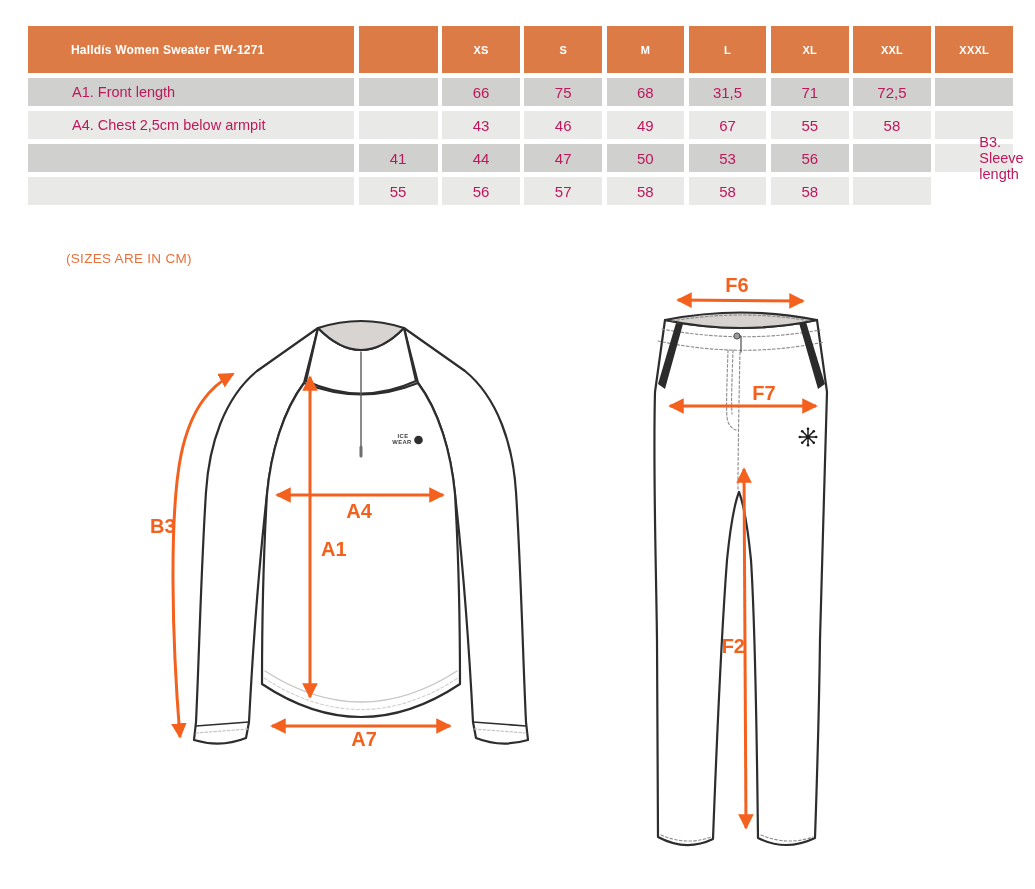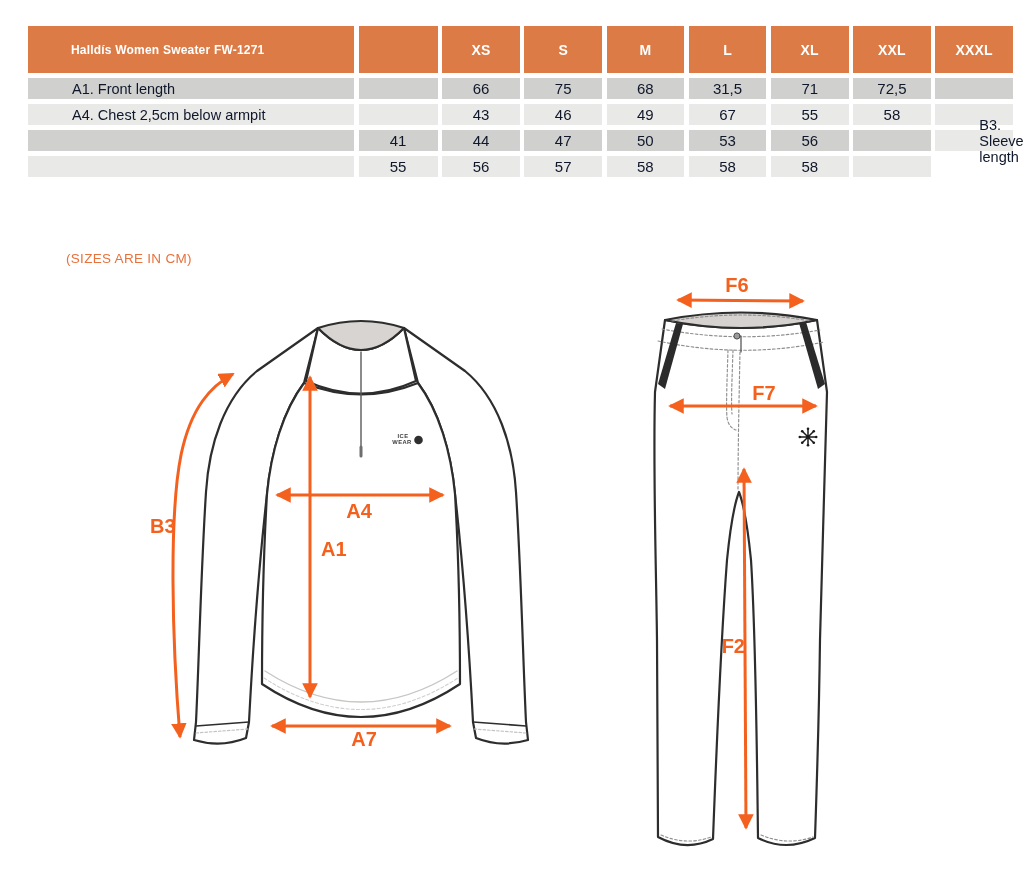--- a/index.html
+++ b/index.html
@@ -7,28 +7,28 @@
   #page{position:relative;width:1035px;height:889px;background:#ffffff;overflow:hidden;}
 
   
   .tbl{
     position:absolute;left:28px;top:26px;
     display:grid;
     grid-template-columns:326px 79px repeat(7,77.6px);
     column-gap:4.6px;row-gap:5px;
   }
   .hc{
-    background:#DC7B45;color:#ffffff;font-weight:bold;font-size:14px;
+    background:#DC7B45;color:#ffffff;font-weight:bold;font-size:11px;
     height:47px;display:flex;align-items:center;justify-content:center;
     letter-spacing:.2px;
   }
   .hc.title{justify-content:flex-start;padding-left:43px;font-size:12px;}
   .dc{
-    height:21px;display:flex;align-items:center;justify-content:center;
-    font-size:15px;color:#0f172a;
+    height:28px;display:flex;align-items:center;justify-content:center;
+    font-size:15px;color:#be185d;
   }
   .dc.lbl{justify-content:flex-start;padding-left:44px;font-size:14.5px;}
   .dk{background:#D0D0CE;}
   .lt{background:#E9E9E7;}
 
   
   .note{
     position:absolute;left:66px;top:251px;
     color:#E8713C;font-size:13.5px;letter-spacing:.3px;font-weight:400;
   }

